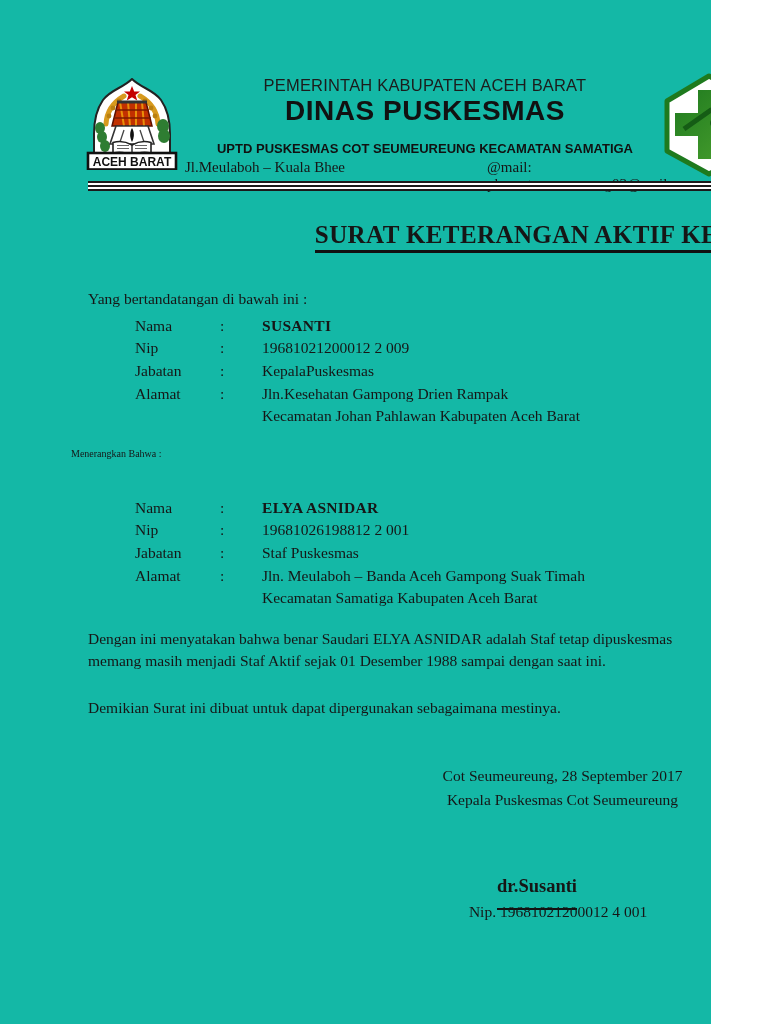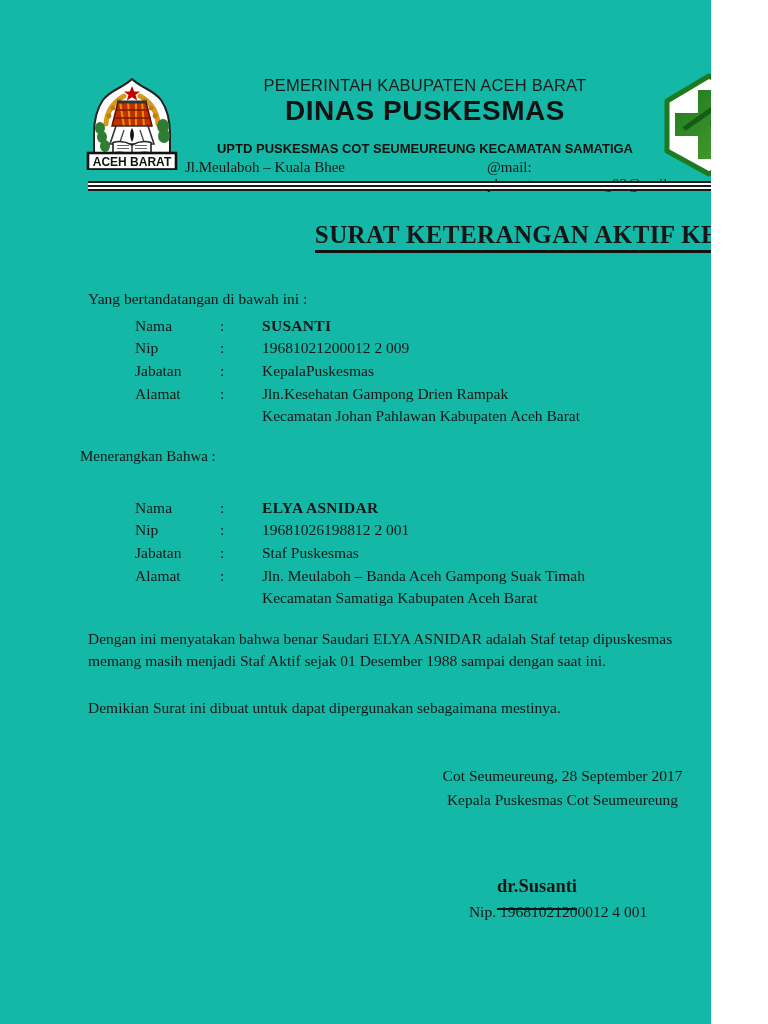--- a/index.html
+++ b/index.html
@@ -53,21 +53,21 @@
     font-weight:700;font-size:25px;letter-spacing:.4px;
     border-bottom:3px solid #111;padding-bottom:1px;
   }
   .doc-number{
     position:absolute;top:249px;left:0;width:768px;text-align:center;
     font-size:15.5px;
   }
 
   
   .intro1{position:absolute;top:290px;left:88px;font-size:15.5px;}
-  .intro2{position:absolute;top:448px;left:80px;font-size:15px;}
+  .intro2{position:absolute;top:448px;left:71px;font-size:10px;}
   .block{position:absolute;left:88px;width:620px;font-size:15.5px;}
   .block-1{top:312px;}
   .block-2{top:494px;}
   .row{display:flex;height:22.7px;align-items:flex-end;}
   .row .lbl{width:85px;margin-left:47px;}
   .row .col{width:42px;}
   .row .val{flex:1;}
   .val.bold{font-weight:700;letter-spacing:.3px;}
   .para{position:absolute;left:88px;width:620px;font-size:15.5px;line-height:21.6px;}
   .para-1{top:628px;}

